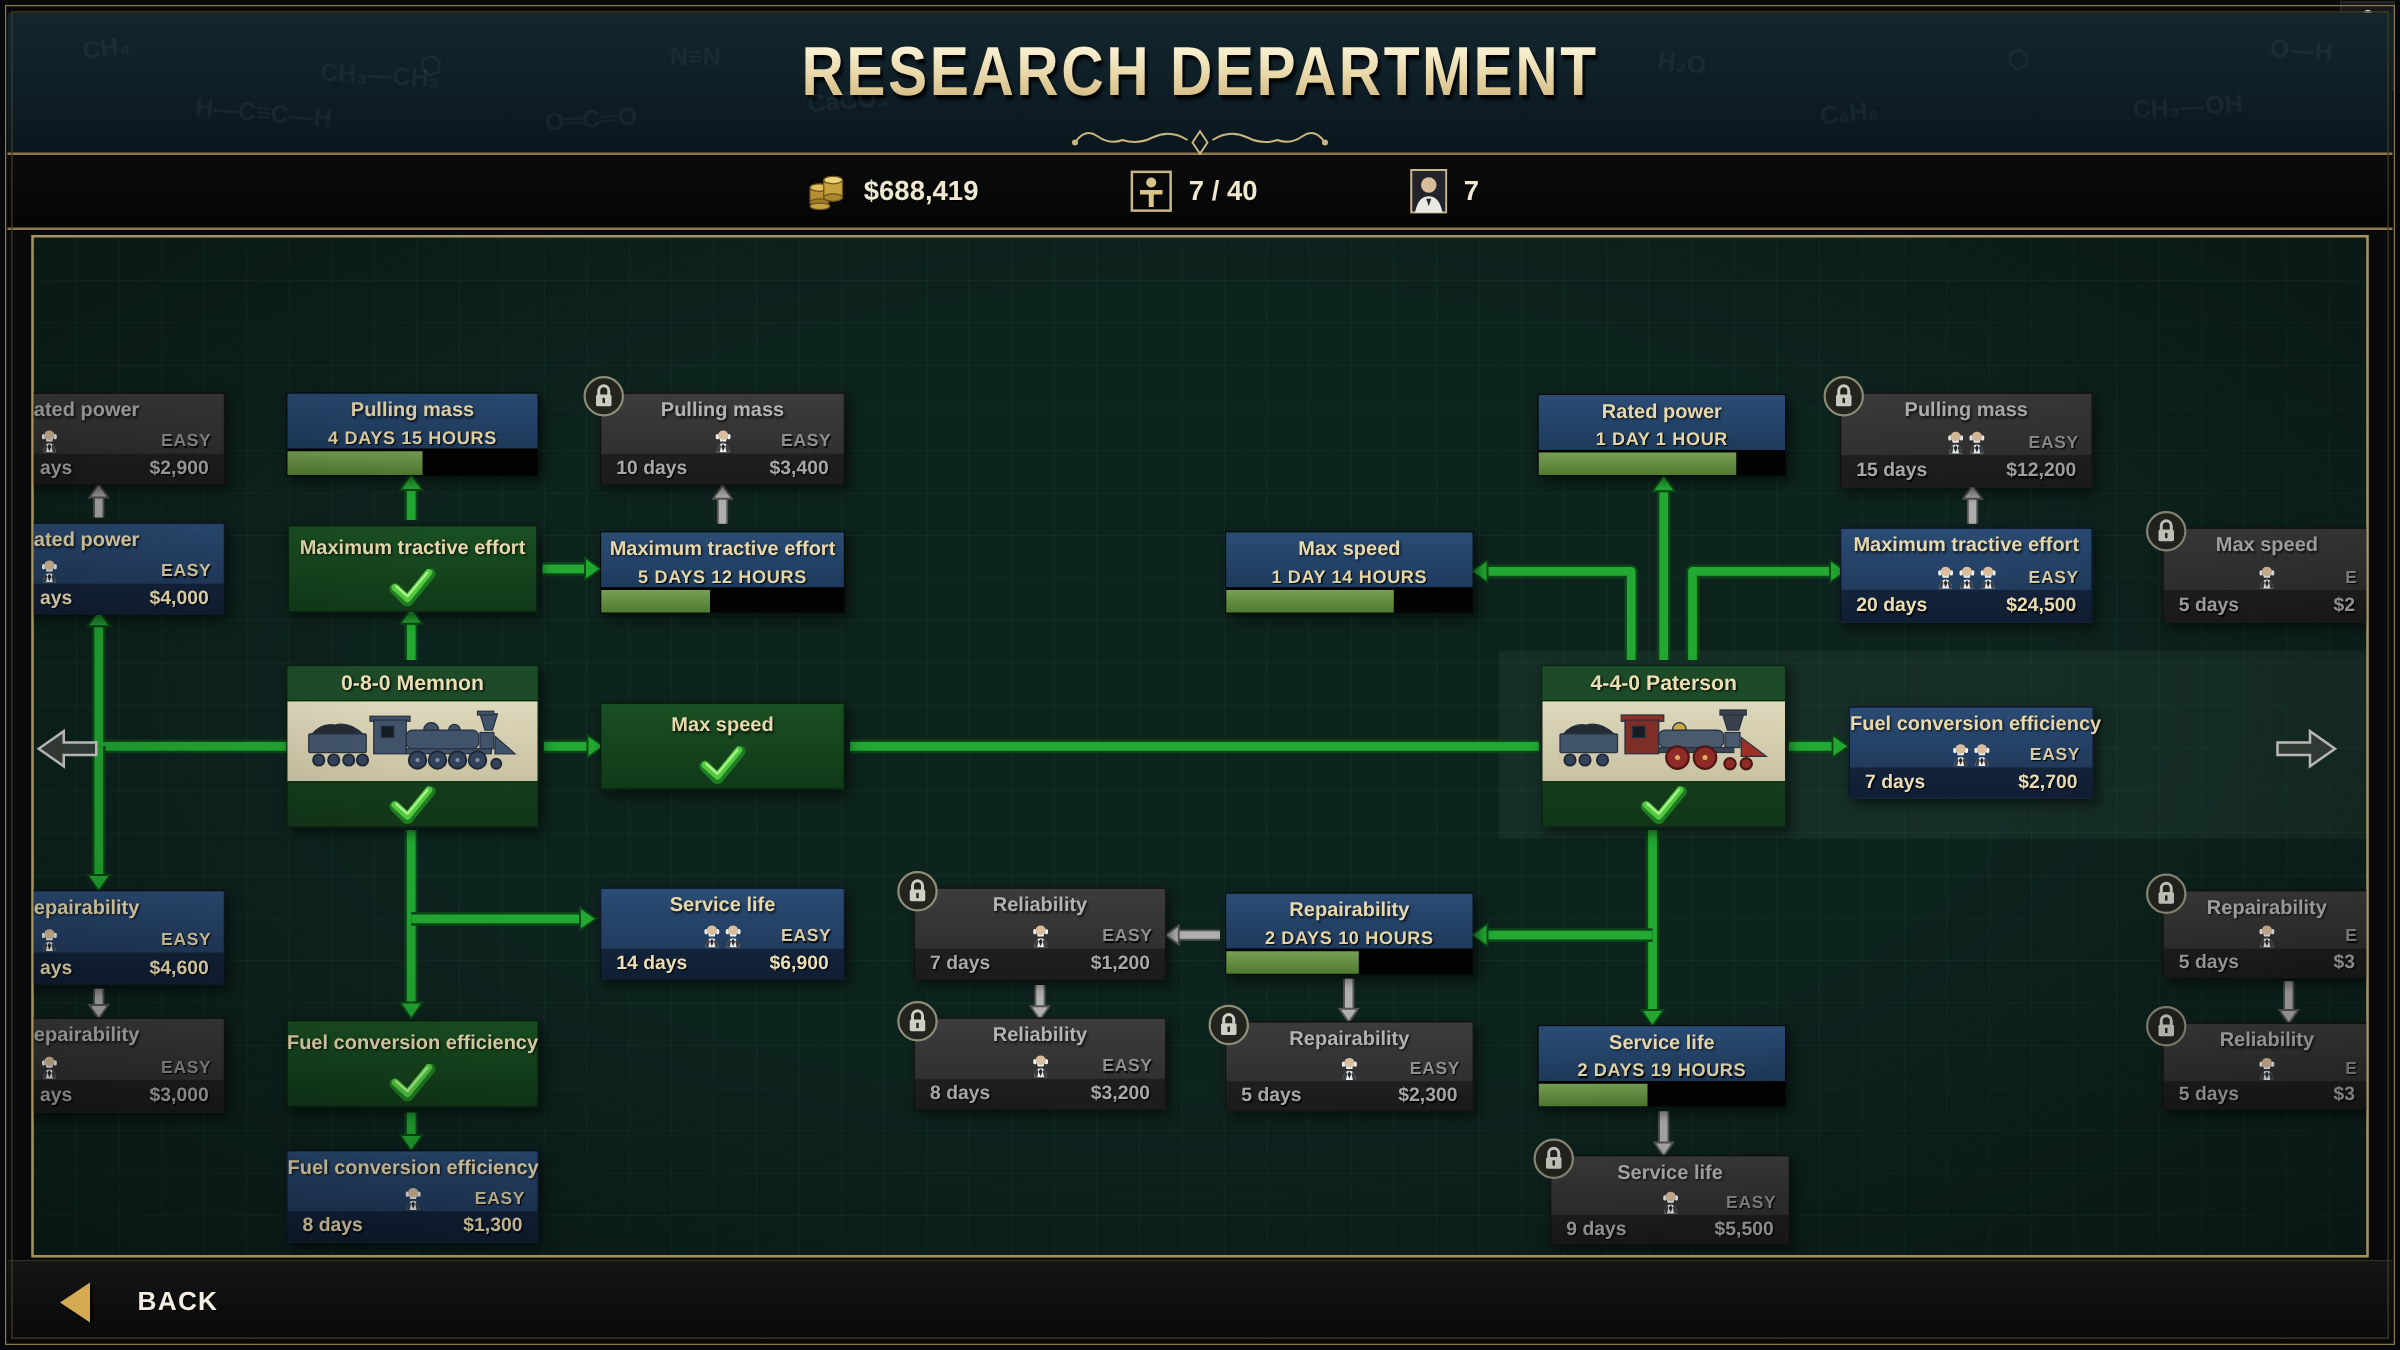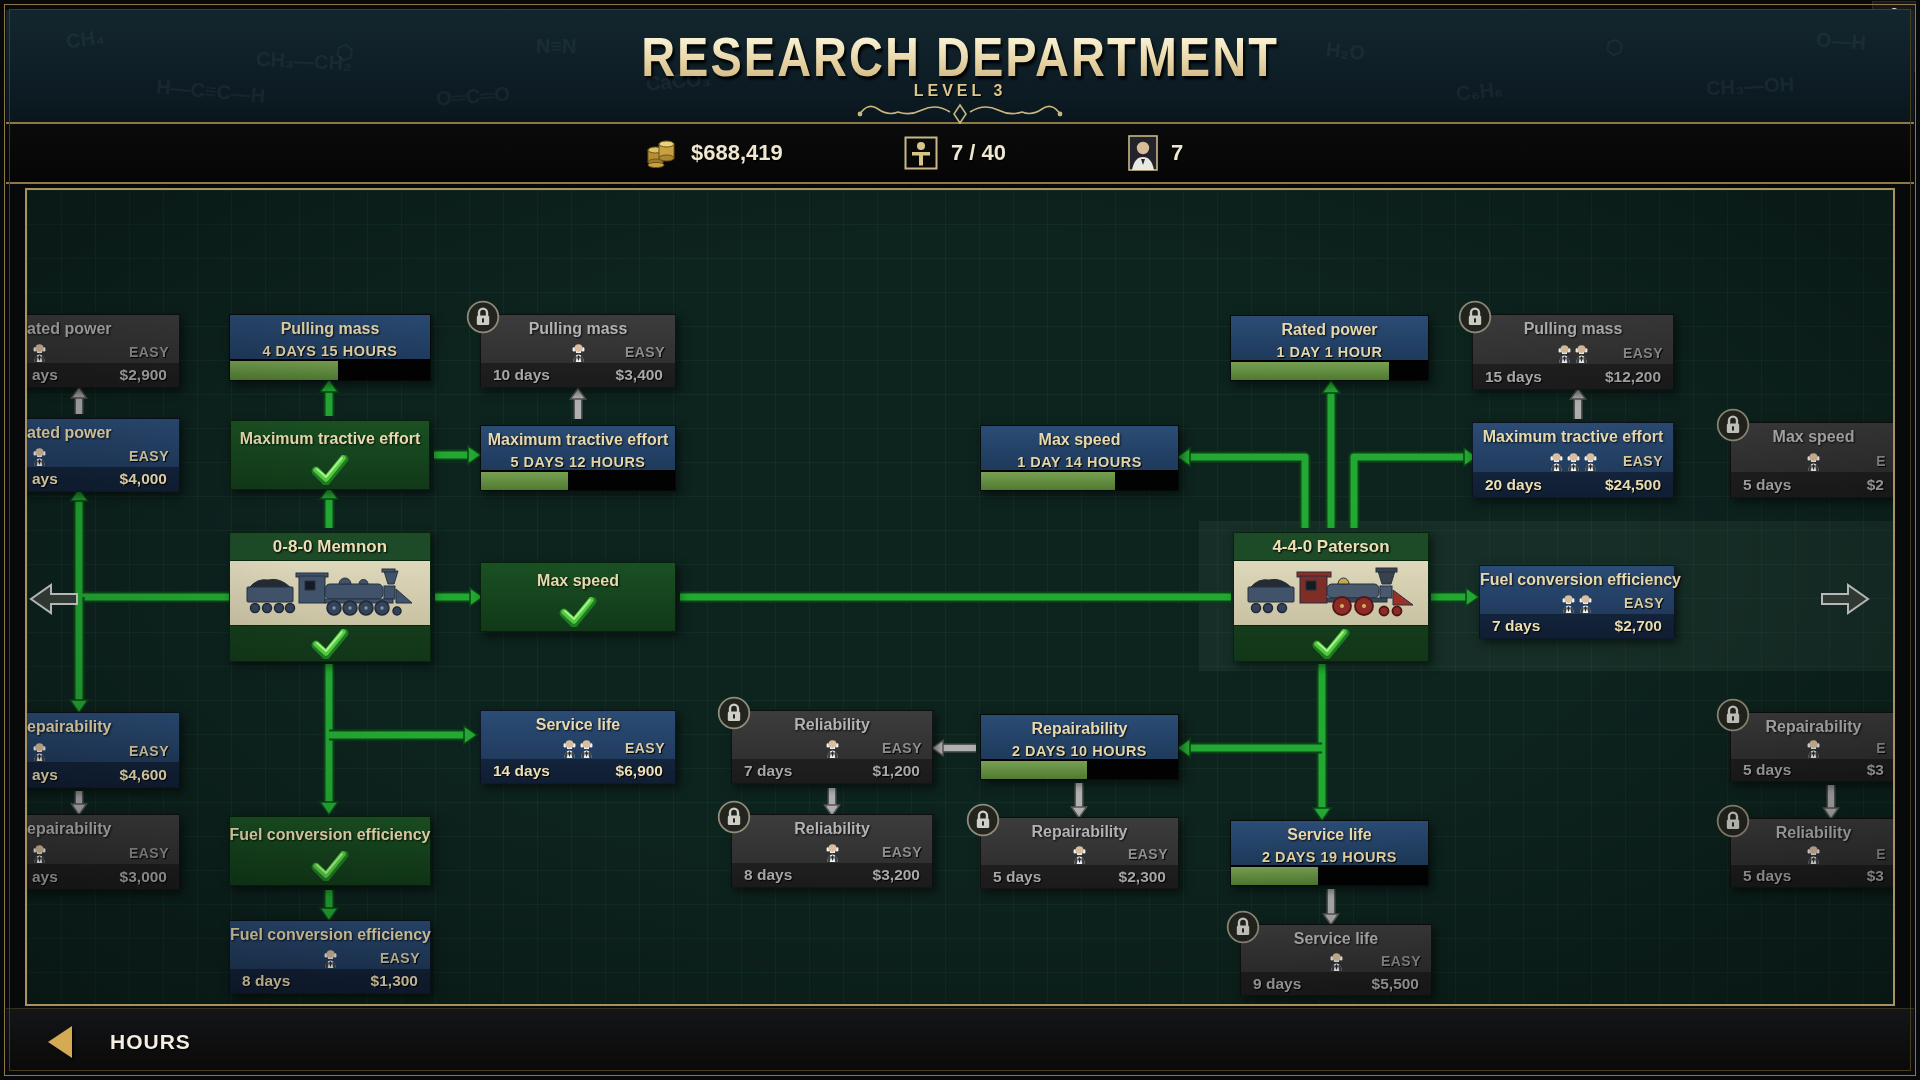--- a/index.html
+++ b/index.html
@@ -107,21 +107,20 @@
         <span class="doodle" style="left: 250px; top: 40px; transform: rotate(3deg);">CH₃—CH₂</span>
         <span class="doodle" style="left: 530px; top: 25px; transform: rotate(0deg);">N≡N</span>
         <span class="doodle" style="left: 1320px; top: 30px; transform: rotate(6deg);">H₂O</span>
         <span class="doodle" style="left: 1450px; top: 70px; transform: rotate(-6deg);">C₆H₆</span>
         <span class="doodle" style="left: 1600px; top: 25px; transform: rotate(8deg);">⬡</span>
         <span class="doodle" style="left: 1700px; top: 65px; transform: rotate(-3deg);">CH₃—OH</span>
         <span class="doodle" style="left: 1810px; top: 20px; transform: rotate(4deg);">O—H</span>
         <span class="doodle" style="left: 640px; top: 60px; transform: rotate(-5deg);">CaCO₃</span>
       </div>
     <div id="title">RESEARCH DEPARTMENT</div>
-    <div id="level">LEVEL 3</div>
     <svg id="flourish" width="210" height="30" viewBox="0 0 210 30" fill="none" stroke="#c9b57e" stroke-width="1.6">
       <path d="M5 16 q8 -12 18 -5 t20 3 q12 4 24 -2 q14 -7 28 2"></path>
       <path d="M205 16 q-8 -12 -18 -5 t-20 3 q-12 4 -24 -2 q-14 -7 -28 2"></path>
       <path d="M105 7 l6 9 -6 9 -6 -9 z"></path>
       <circle cx="5" cy="16" r="1.6" fill="#c9b57e"></circle>
         <circle cx="205" cy="16" r="1.6" fill="#c9b57e"></circle>
       <path d="M105 25 q0 4 0 4" stroke-linecap="round"></path>
     </svg>
   </div>
 
@@ -892,21 +891,21 @@
               <rect x="10.8" y="15.5" width="12.4" height="9.5" rx="1.5" fill="#cfcfc6"></rect>
               <rect x="16" y="18.3" width="2" height="4.2" fill="#24241f"></rect>
             </svg></span>
         </div>
       </div>
   </div>
 
   <div id="bottombar">
     <div id="back">
       <span class="tri"></span>
-      <span id="back-label">HOURS</span>
+      <span id="back-label">BACK</span>
     </div>
   </div>
   <div class="side-btn" id="micbtn">
     <svg width="18" height="24" viewBox="0 0 18 24">
       <rect x="6" y="1" width="6.5" height="12" rx="3.2" fill="#e8e8e8"></rect>
       <path d="M3 10.5 a6.2 6.2 0 0 0 12.4 0" stroke="#e8e8e8" stroke-width="1.8" fill="none"></path>
       <line x1="9.2" y1="17" x2="9.2" y2="20.5" stroke="#e8e8e8" stroke-width="1.8"></line>
       <line x1="5" y1="21.5" x2="13.4" y2="21.5" stroke="#e8e8e8" stroke-width="1.8"></line>
     </svg>
   </div>

